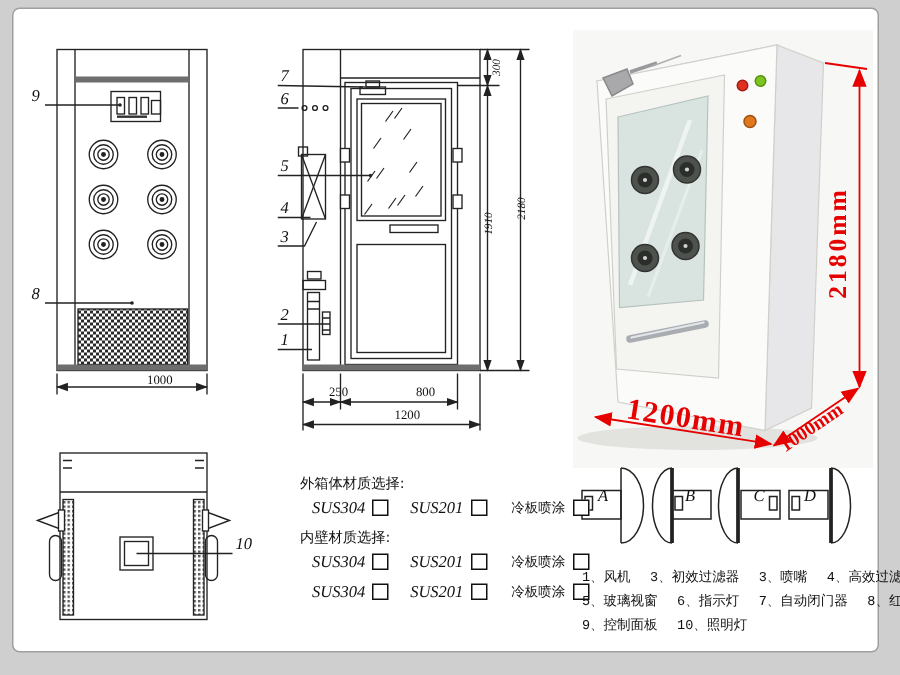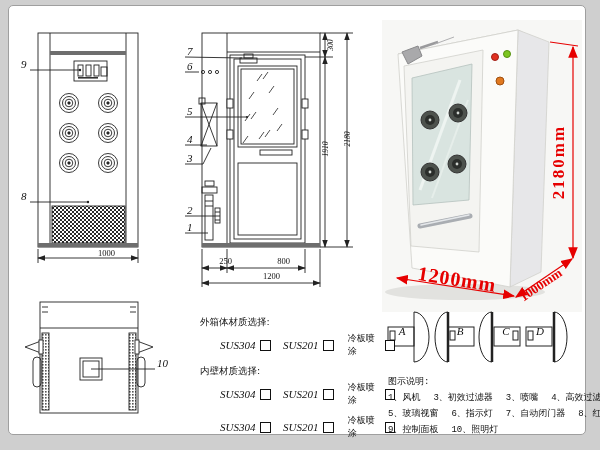--- a/index.html
+++ b/index.html
@@ -5,21 +5,21 @@
   html,body{margin:0;padding:0;}
   body{width:600px;height:450px;position:relative;font-family:"Liberation Sans",sans-serif;background:#fff;}
   .frame{position:absolute;left:0;top:0;width:600px;height:450px;background:#cfcfcf;}
   .page{position:absolute;left:8px;top:5px;width:576px;height:428px;background:#ffffff;border:1px solid #9f9f9f;border-radius:5px;}
   .abs{position:absolute;}
   .cadlabel{font-family:"Liberation Serif",serif;font-style:italic;font-size:11px;color:#111;line-height:11px;}
   .dimtext{font-family:"Liberation Serif",serif;font-size:8.5px;color:#111;text-align:right;line-height:9px;}
   .dimrot{font-family:"Liberation Serif",serif;font-style:italic;font-size:7.5px;color:#111;text-align:center;transform:rotate(-90deg);line-height:8px;}
   .cn{font-family:Liberation Mono, monospace;font-size:9px;color:#111;}
   .mat-title{font-family:"DejaVu Sans",sans-serif;font-size:9.5px;color:#111;margin:0 0 2px 0;}
-  .mat-row{display:flex;align-items:center;margin:3px 0 7px 20px;}
+  .mat-row{display:flex;align-items:center;margin:3px 0 7px 8px;}
   .sus{font-family:"Liberation Serif",serif;font-style:italic;font-size:11px;color:#111;}
   .cb{width:9px;height:9px;border:1.5px solid #111;display:inline-block;margin-left:5px;background:#fff;}
   .gap14{width:14px;} .gap18{width:16px;}
   .leg-row{display:flex;margin-top:3px;}
   .leg-item{margin-right:13px;white-space:nowrap;}
   .red{color:#e60000;font-family:"Liberation Serif",serif;font-weight:bold;}
   .swing-letter{font-family:"Liberation Serif",serif;font-style:italic;font-size:11px;color:#111;text-align:center;width:16px;}
 </style>
 </head>
 <body>
@@ -355,21 +355,20 @@
         <span class="gap14"></span>
     <span class="sus">SUS201</span>
         <span class="cb"></span>
         <span class="gap18"></span>
     <span class="cn">冷板喷涂</span>
         <span class="cb"></span>
   </div>
 </div>
 
 <div class="abs cn" style="left:388px;top:375px;width:200px;">
-  <div>图示说明:</div>
   <div class="leg-row">
     <span class="leg-item">1、风机</span>
     <span class="leg-item">3、初效过滤器</span>
     <span class="leg-item">3、喷嘴</span>
     <span class="leg-item">4、高效过滤器</span>
   </div>
   <div class="leg-row">
     <span class="leg-item">5、玻璃视窗</span>
     <span class="leg-item">6、指示灯</span>
     <span class="leg-item">7、自动闭门器</span>

